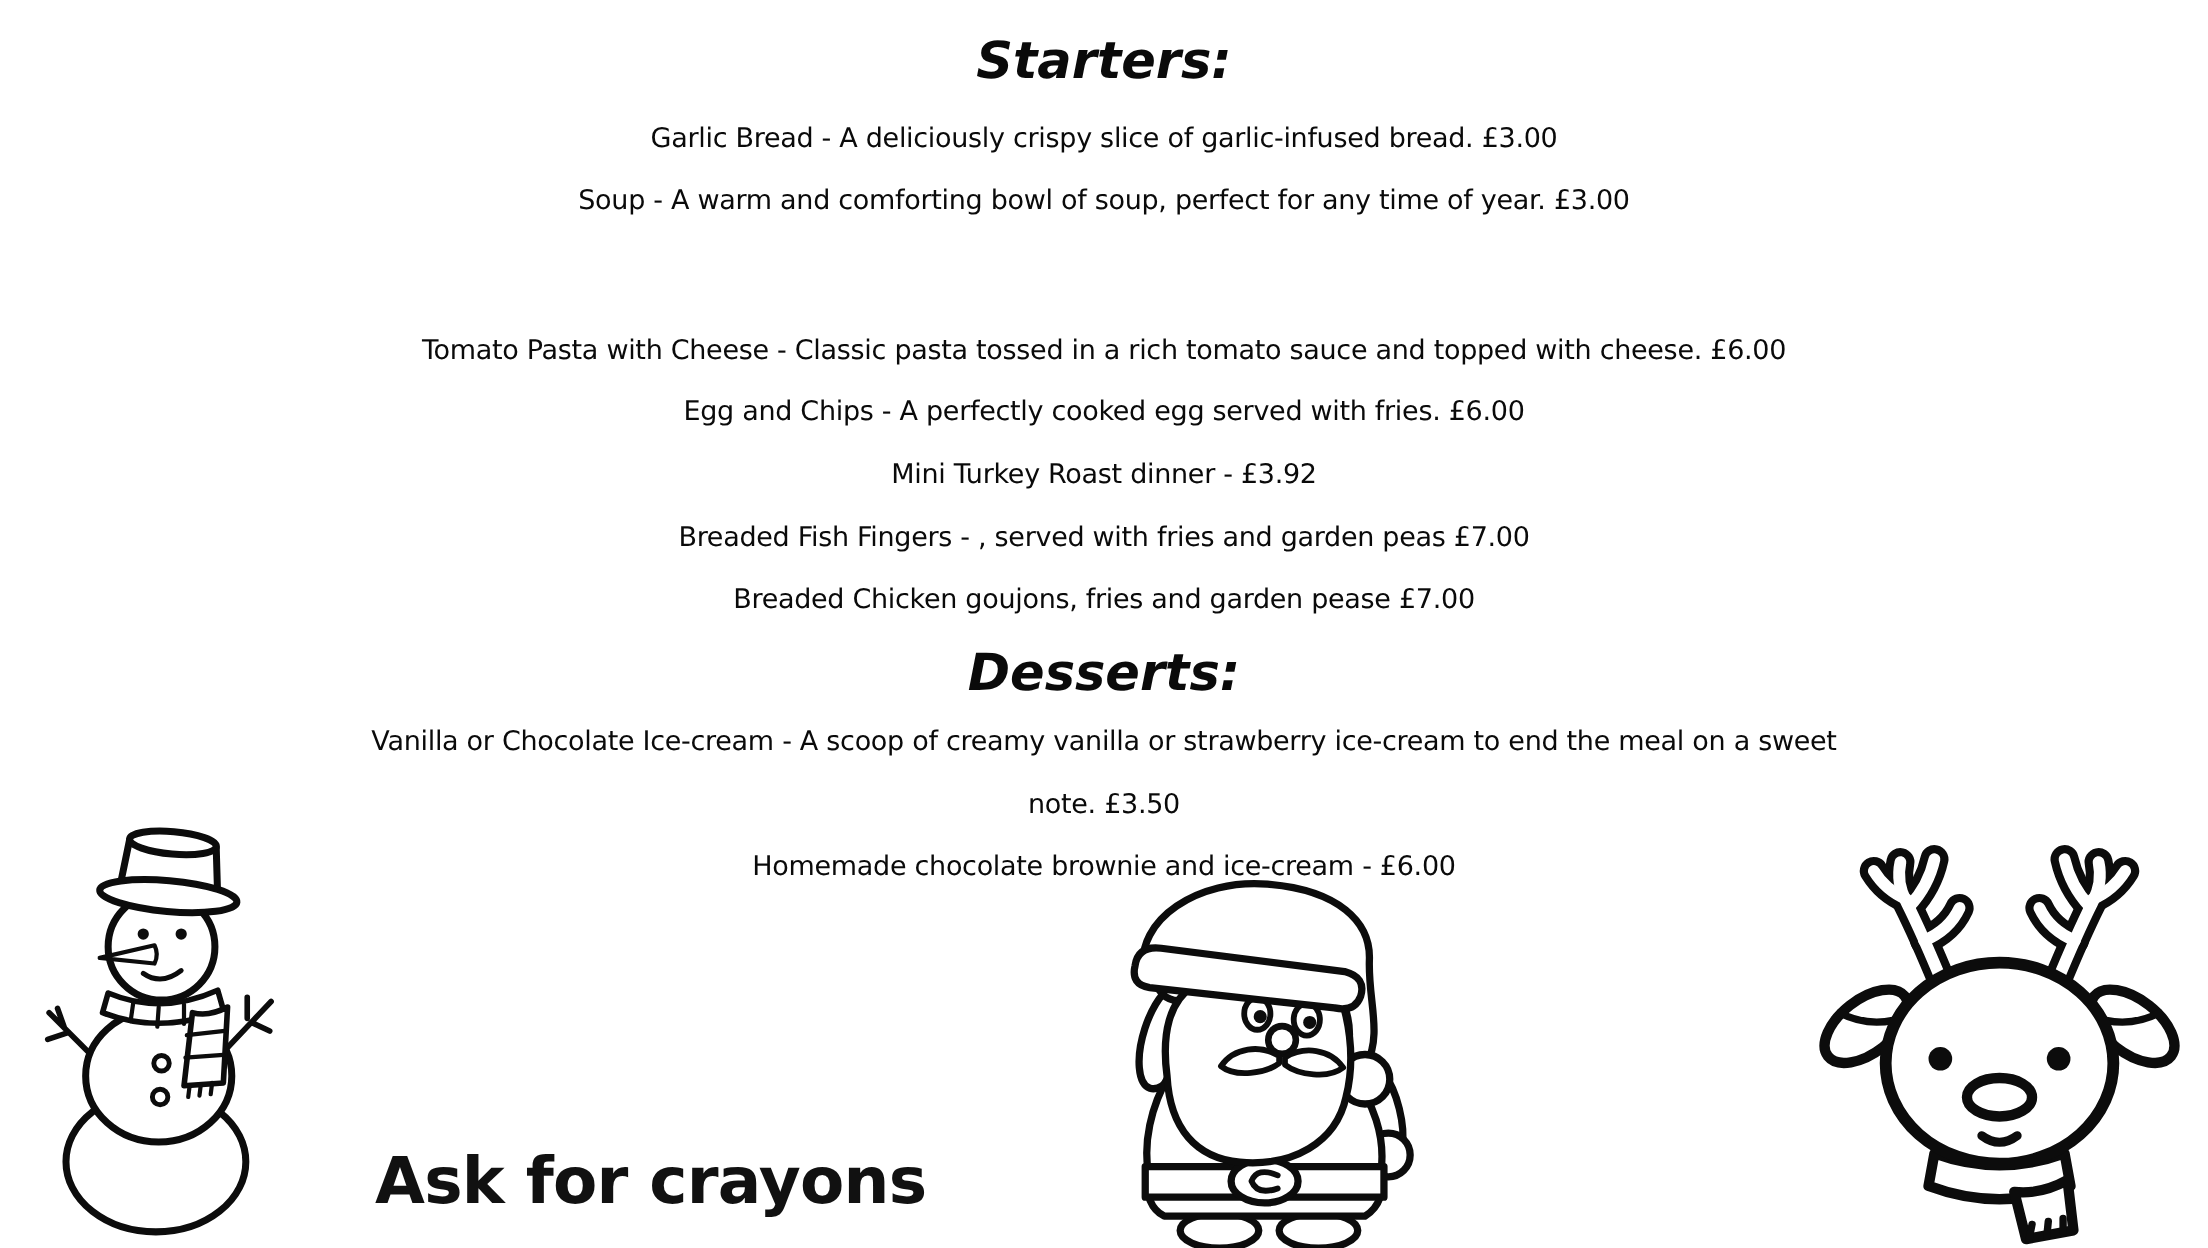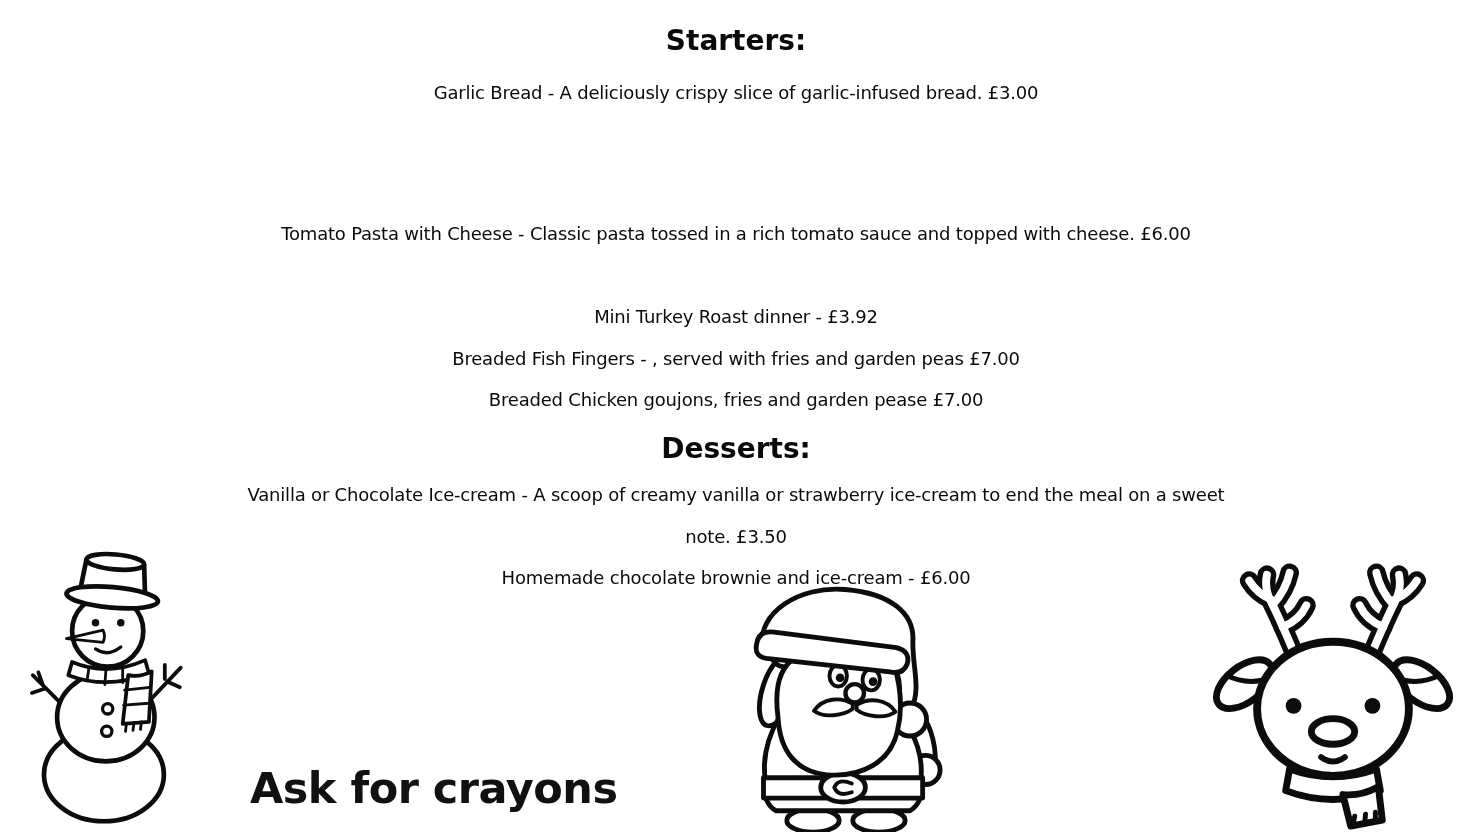--- a/index.html
+++ b/index.html
@@ -11,22 +11,23 @@
     font-family:"DejaVu Sans",sans-serif;
     color:#0a0a0a;
   }
   .line{
     position:absolute;left:0;width:100%;
     text-align:center;white-space:nowrap;
     font-size:18px;line-height:36px;
     letter-spacing:-0.2px;
   }
   .heading{
-    font-size:28px;line-height:40px;font-weight:600;
+    font-size:34px;line-height:40px;font-weight:600;
     letter-spacing:0;
+    font-style:italic;
   }
   .crayons{
     position:absolute;left:250px;top:764px;
     font-size:43px;font-weight:700;line-height:48px;
     letter-spacing:-0.5px;color:#111;
   }
   .illus{position:absolute;}
   svg{display:block;}
   .ln{fill:none;stroke:#0c0c0c;stroke-linecap:round;stroke-linejoin:round;}
   .fw{fill:#ffffff;stroke:#0c0c0c;stroke-linejoin:round;}
@@ -141,22 +142,24 @@
       <ellipse class="fw" style="stroke-width:8" cx="140" cy="153" rx="77" ry="68"></ellipse>
       <circle class="fb" cx="100" cy="150" r="8"></circle>
       <circle class="fb" cx="180" cy="150" r="8"></circle>
       <ellipse class="fw" style="stroke-width:7" cx="140" cy="176" rx="22" ry="13"></ellipse>
       <path class="ln" style="stroke-width:6" d="M128,202 Q140,211 152,202"></path>
     </svg>
   </div>
 
   <div class="line heading" style="top:21px">Starters:</div>
   <div class="line" style="top:75px">Garlic Bread - A deliciously crispy slice of garlic-infused bread. £3.00</div>
+  <div class="line" style="top:116px">Soup - A warm and comforting bowl of soup, perfect for any time of year. £3.00</div>
 
   <div class="line" style="top:216px">Tomato Pasta with Cheese - Classic pasta tossed in a rich tomato sauce and topped with cheese. £6.00</div>
+  <div class="line" style="top:257px">Egg and Chips - A perfectly cooked egg served with fries. £6.00</div>
   <div class="line" style="top:299px">Mini Turkey Roast dinner - £3.92</div>
   <div class="line" style="top:341px">Breaded Fish Fingers - , served with fries and garden peas £7.00</div>
   <div class="line" style="top:382px">Breaded Chicken goujons, fries and garden pease £7.00</div>
 
   <div class="line" style="top:477px">Vanilla or Chocolate Ice-cream - A scoop of creamy vanilla or strawberry ice-cream to end the meal on a sweet</div>
   <div class="line heading" style="top:429px">Desserts:</div>
   <div class="line" style="top:519px">note. £3.50</div>
   <div class="line" style="top:560px">Homemade chocolate brownie and ice-cream - £6.00</div>
 
   <div class="crayons">Ask for crayons</div>

